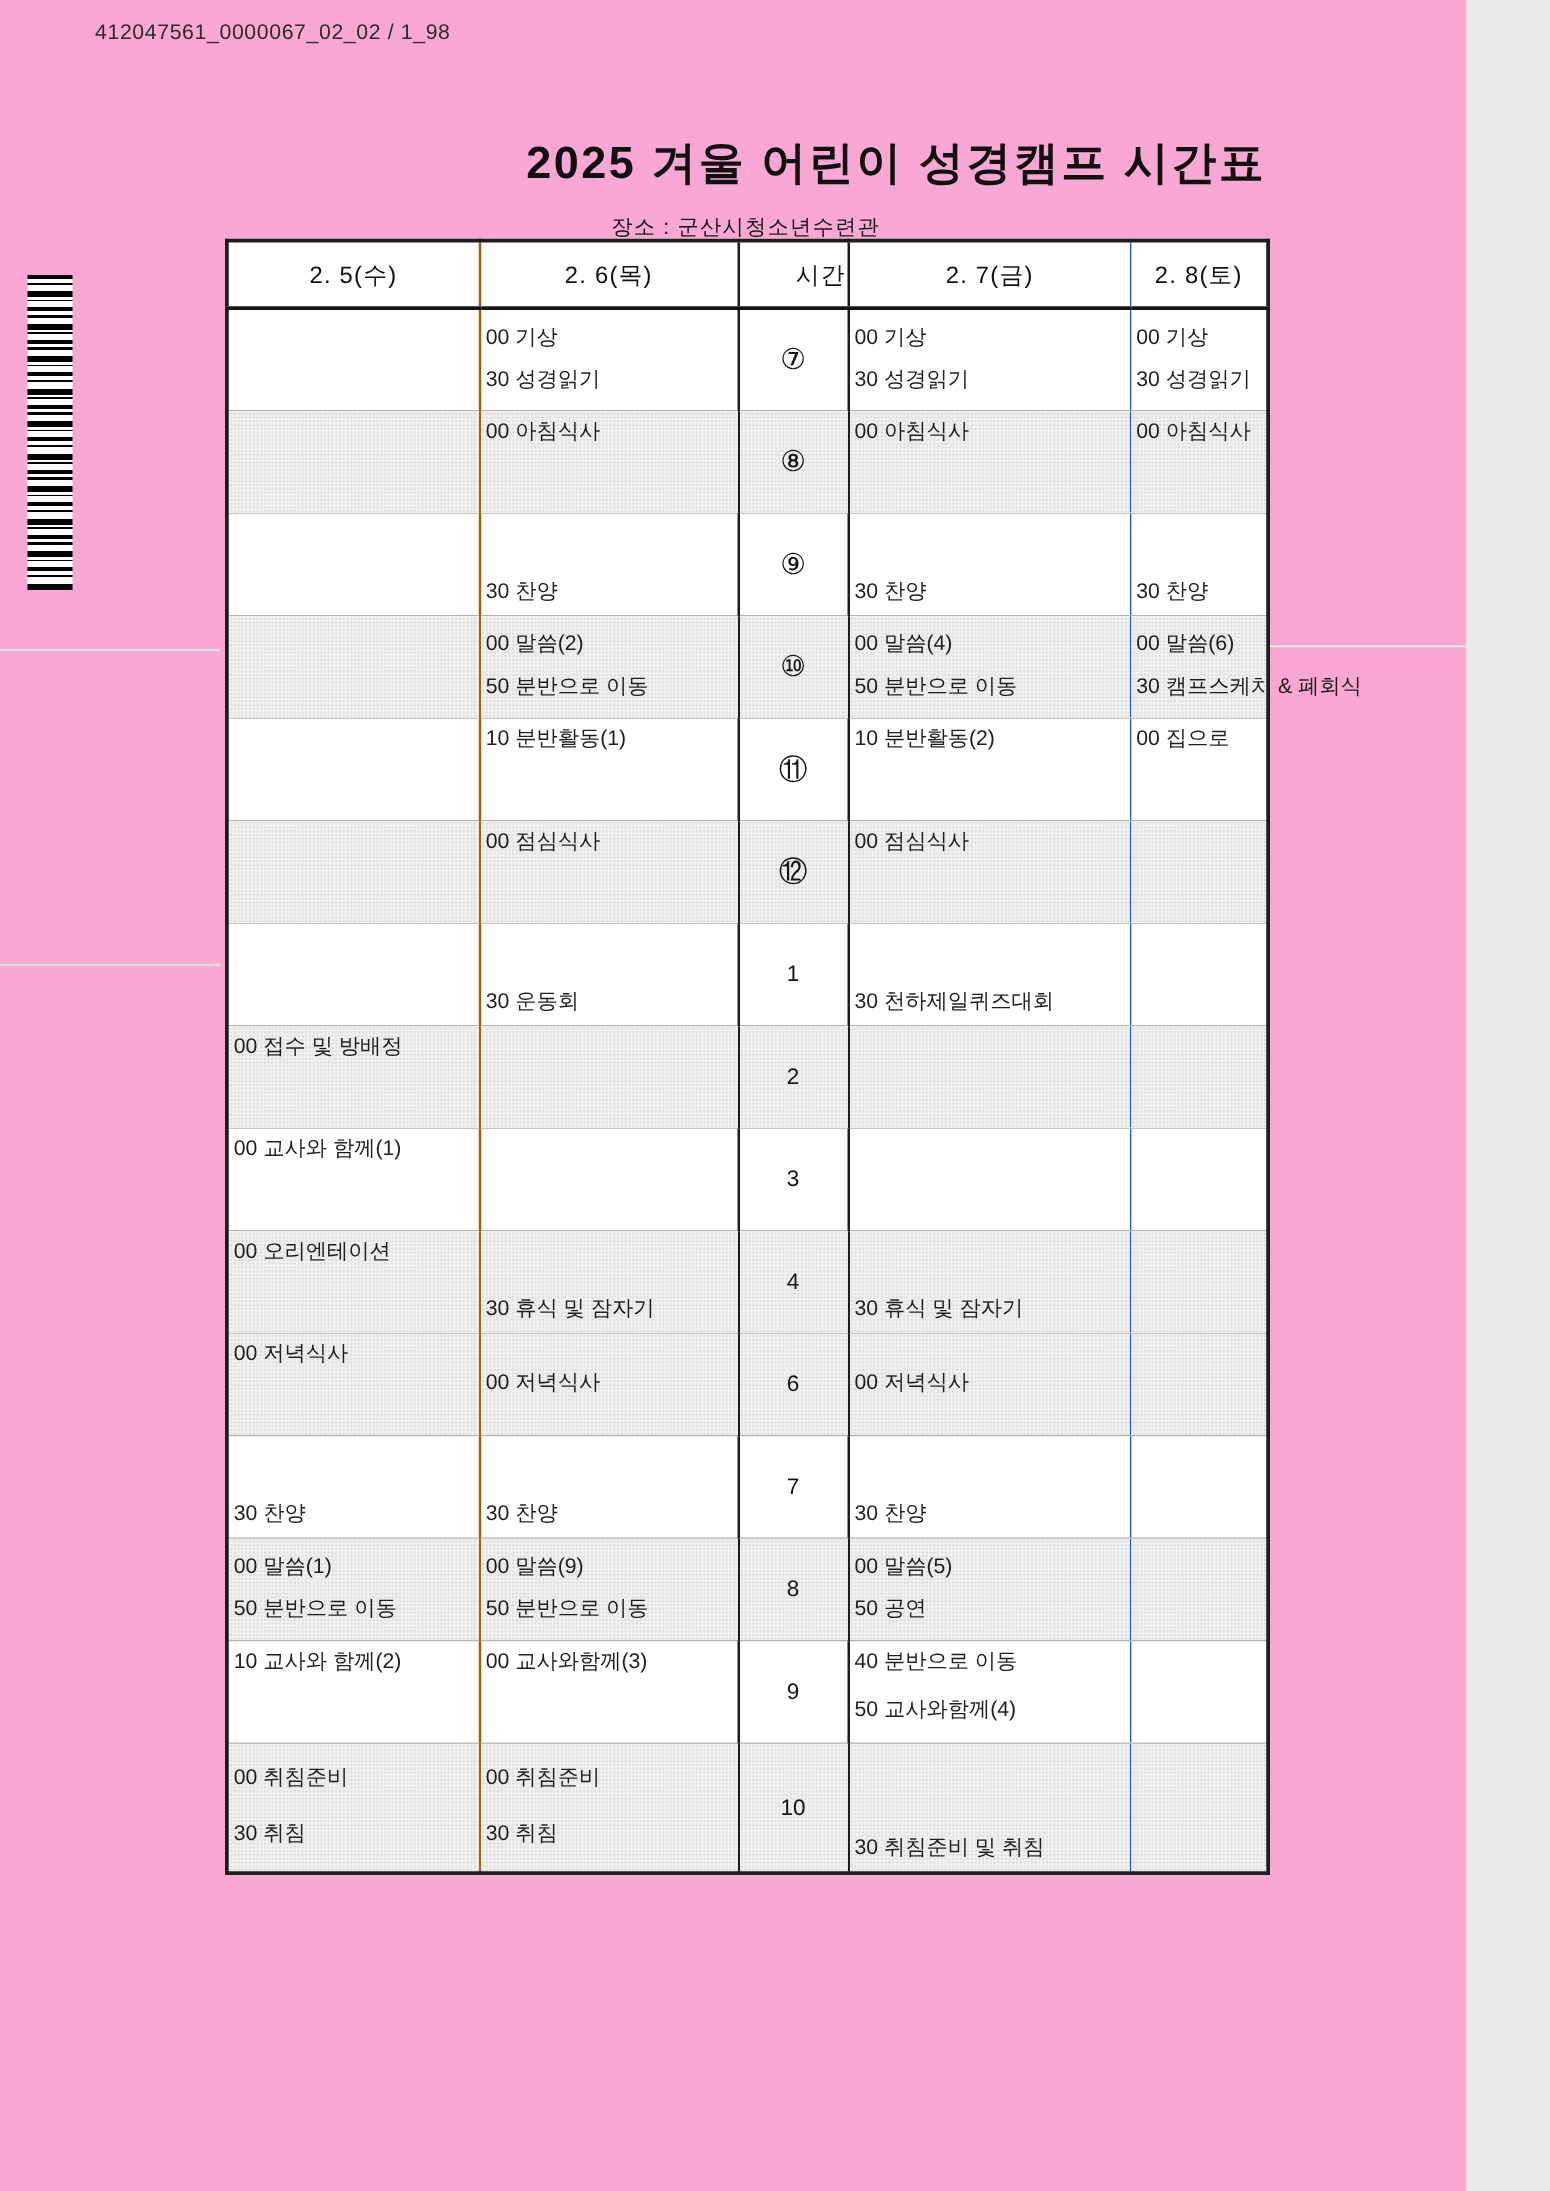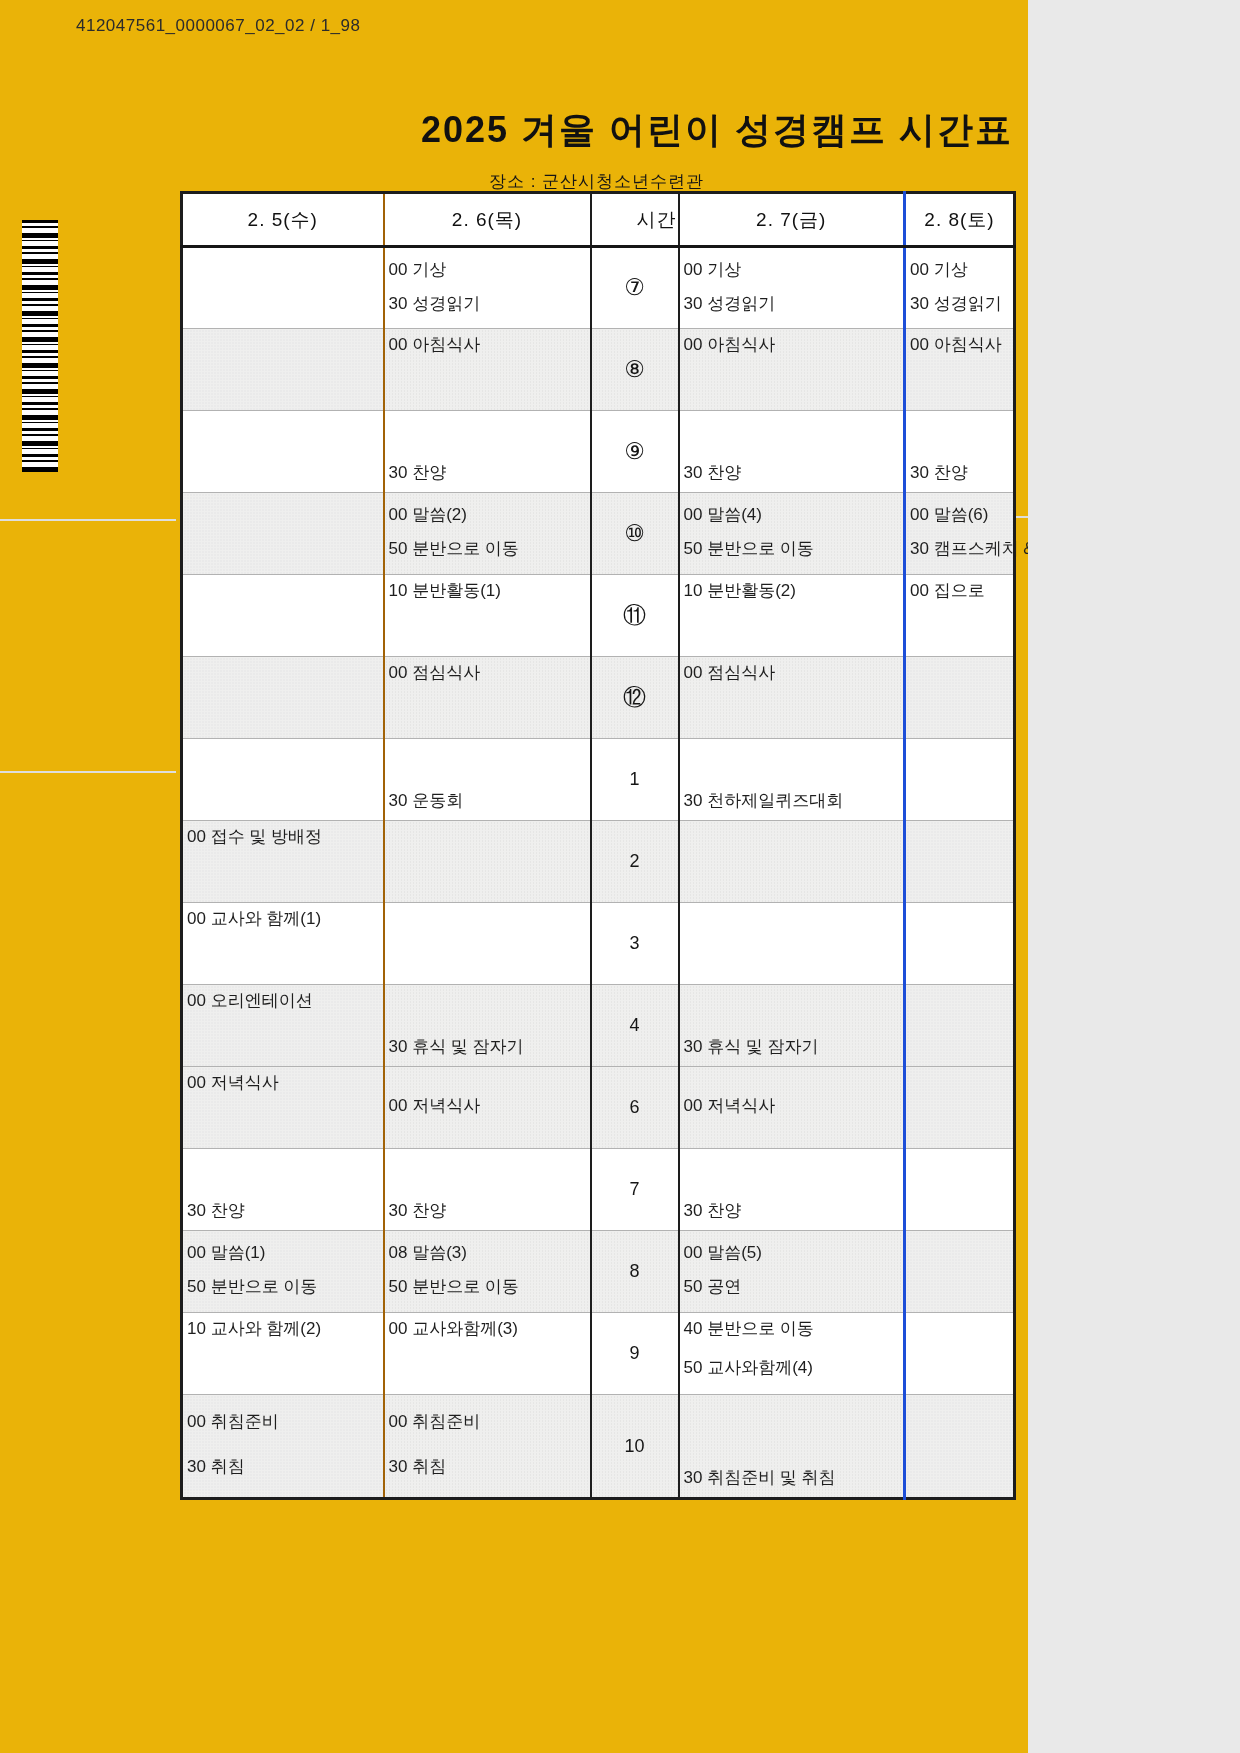--- a/index.html
+++ b/index.html
@@ -1,21 +1,21 @@
 <!DOCTYPE html>
 <html><head>
 <meta charset="utf-8">
 <style>
   * { margin: 0; padding: 0; box-sizing: border-box; }
   html, body { background: #e9e9e9; }
   .page {
     position: relative;
-    width: 1028px;
+    width: 1173px;
     height: 1753px;
-    background: #eab308;
+    background: #f9a8d4;
     font-family: "Liberation Sans", "DejaVu Sans", sans-serif;
     color: #1e1e1e;
     overflow: hidden;
   }
   .doc-id {
     position: absolute;
     left: 76px;
     top: 16px;
     font-size: 17px;
     letter-spacing: 0.5px;
@@ -84,21 +84,21 @@
     white-space: nowrap;
   }
   .timetable td {
     position: relative;
     padding: 0;
     border-top: 1px solid #b2b2b2;
     border-bottom: 1px solid #b2b2b2;
     vertical-align: top;
   }
   .timetable td.col-d6, .timetable th.col-d6 { border-left: 2px solid #a16207; }
-  .timetable td.col-d8, .timetable th.col-d8 { border-left: 3px solid #1d4ed8; }
+  .timetable td.col-d8, .timetable th.col-d8 { border-left: 1px solid #1d4ed8; }
   .timetable td.col-time, .timetable th.col-time {
     border-left: 2px solid #1d1d1d;
     border-right: 2px solid #1d1d1d;
     padding-left: 44px;
   }
   tr.shaded td {
     background-color: #efefee;
     background-image: radial-gradient(#dcdcdc 0.6px, transparent 0.7px);
     background-size: 3px 3px;
   }
@@ -460,21 +460,21 @@
           </tr>
           <tr class="shaded">
             <td class="col-d5">
               <div class="cell v-fill">
                 <div class="line">00 말씀(1)</div>
                 <div class="line">50 분반으로 이동</div>
               </div>
             </td>
             <td class="col-d6">
               <div class="cell v-fill">
-                <div class="line">08 말씀(3)</div>
+                <div class="line">00 말씀(9)</div>
                 <div class="line">50 분반으로 이동</div>
               </div>
             </td>
             <td class="col-time">
               <div class="cell v-mid">
                 <div class="line time-label">8</div>
               </div>
             </td>
             <td class="col-d7">
               <div class="cell v-fill">

